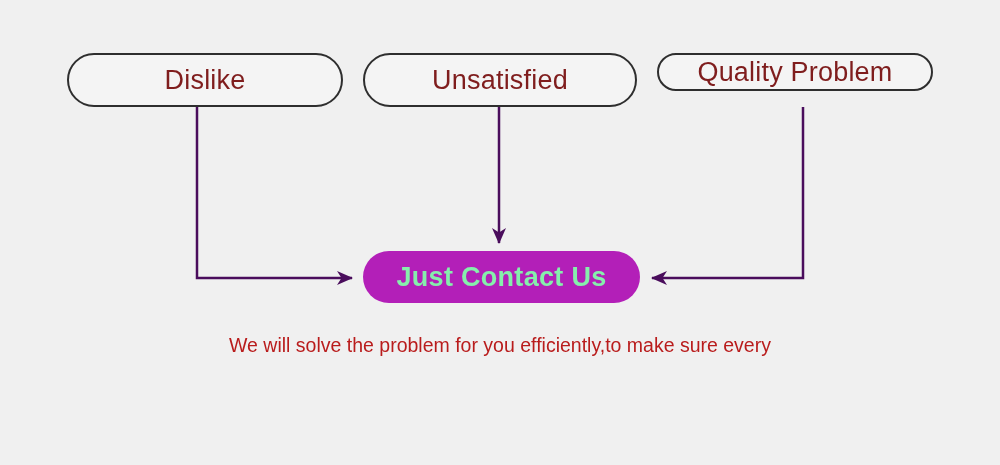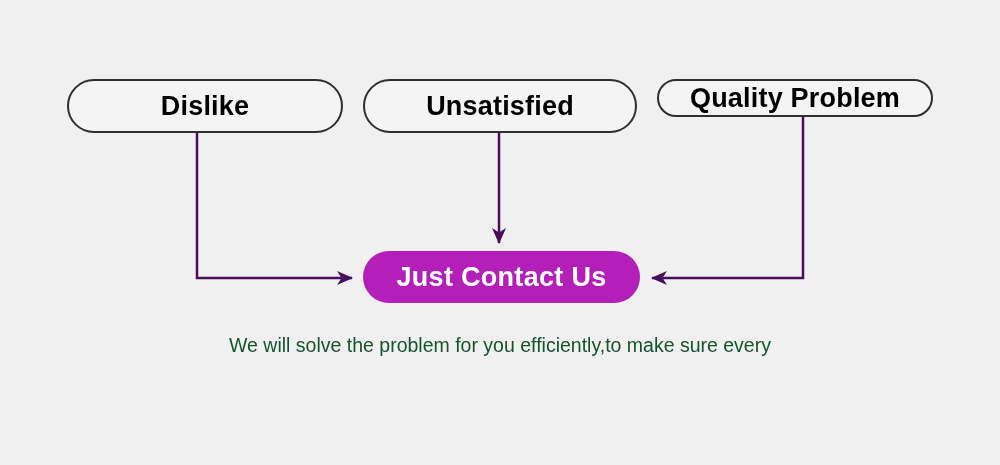--- a/index.html
+++ b/index.html
@@ -28,61 +28,60 @@
   .reason-box {
     position: absolute;
     box-sizing: border-box;
     background: #f4f4f4;
     border: 2px solid #2e2e2e;
     border-radius: 30px;
     display: flex;
     align-items: center;
     justify-content: center;
     font-family: "Liberation Sans", sans-serif;
-    font-weight: bold;
+    font-weight: normal;
     font-size: 27px;
-    color: #000000;
+    color: #7f1d1d;
     letter-spacing: 0.2px;
     white-space: nowrap;
-    margin-top: 26px;
   }
   #reason-box-0 { left: 67px;  top: 53px; width: 276px; height: 54px; }
   #reason-box-1 { left: 363px; top: 53px; width: 274px; height: 54px; }
   #reason-box-2 { left: 657px; top: 53px; width: 276px; height: 38px; }
 
   #cta-button {
     position: absolute;
     left: 363px;
     top: 251px;
     width: 277px;
     height: 52px;
     box-sizing: border-box;
     background: #b31fb8;
     border-radius: 26px;
     display: flex;
     align-items: center;
     justify-content: center;
     font-family: "Liberation Sans", sans-serif;
     font-weight: bold;
     font-size: 27px;
-    color: #ffffff;
+    color: #86efac;
     letter-spacing: 0.3px;
     white-space: nowrap;
   }
 
   #caption {
     position: absolute;
     left: 150px;
     top: 328px;
     width: 700px;
     text-align: center;
     font-family: "Liberation Sans", sans-serif;
     font-size: 19.5px;
     line-height: 34px;
-    color: #14532d;
+    color: #b91c1c;
   }
   .caption-line {
     display: block;
   }
 </style>
 </head>
 <body>
 
 <div id="canvas">
 

